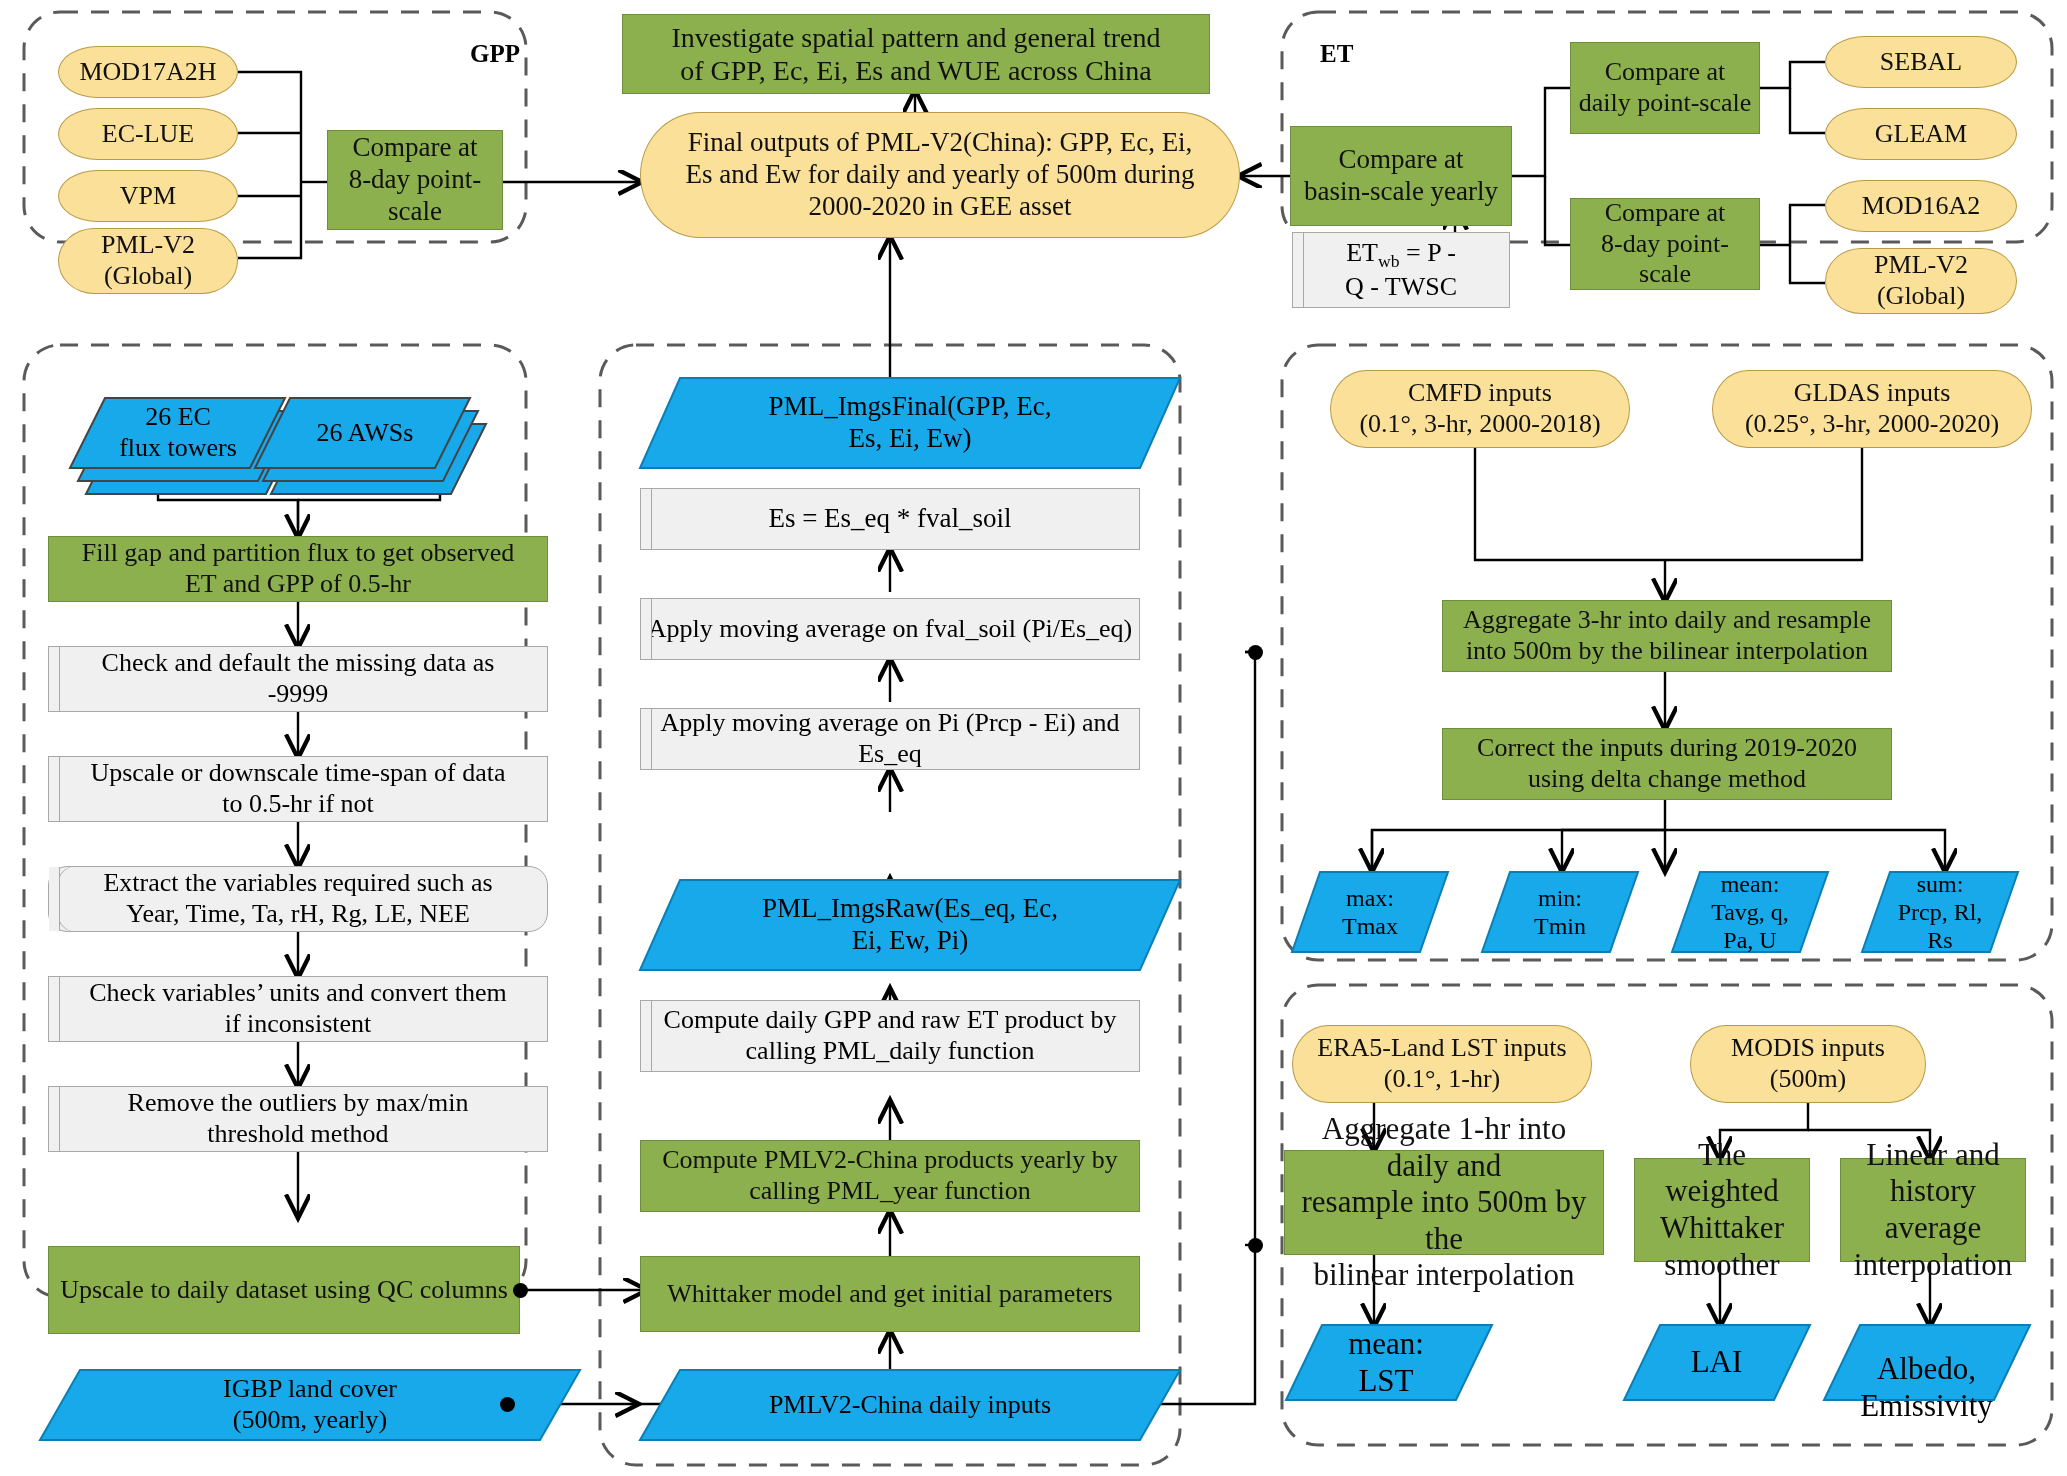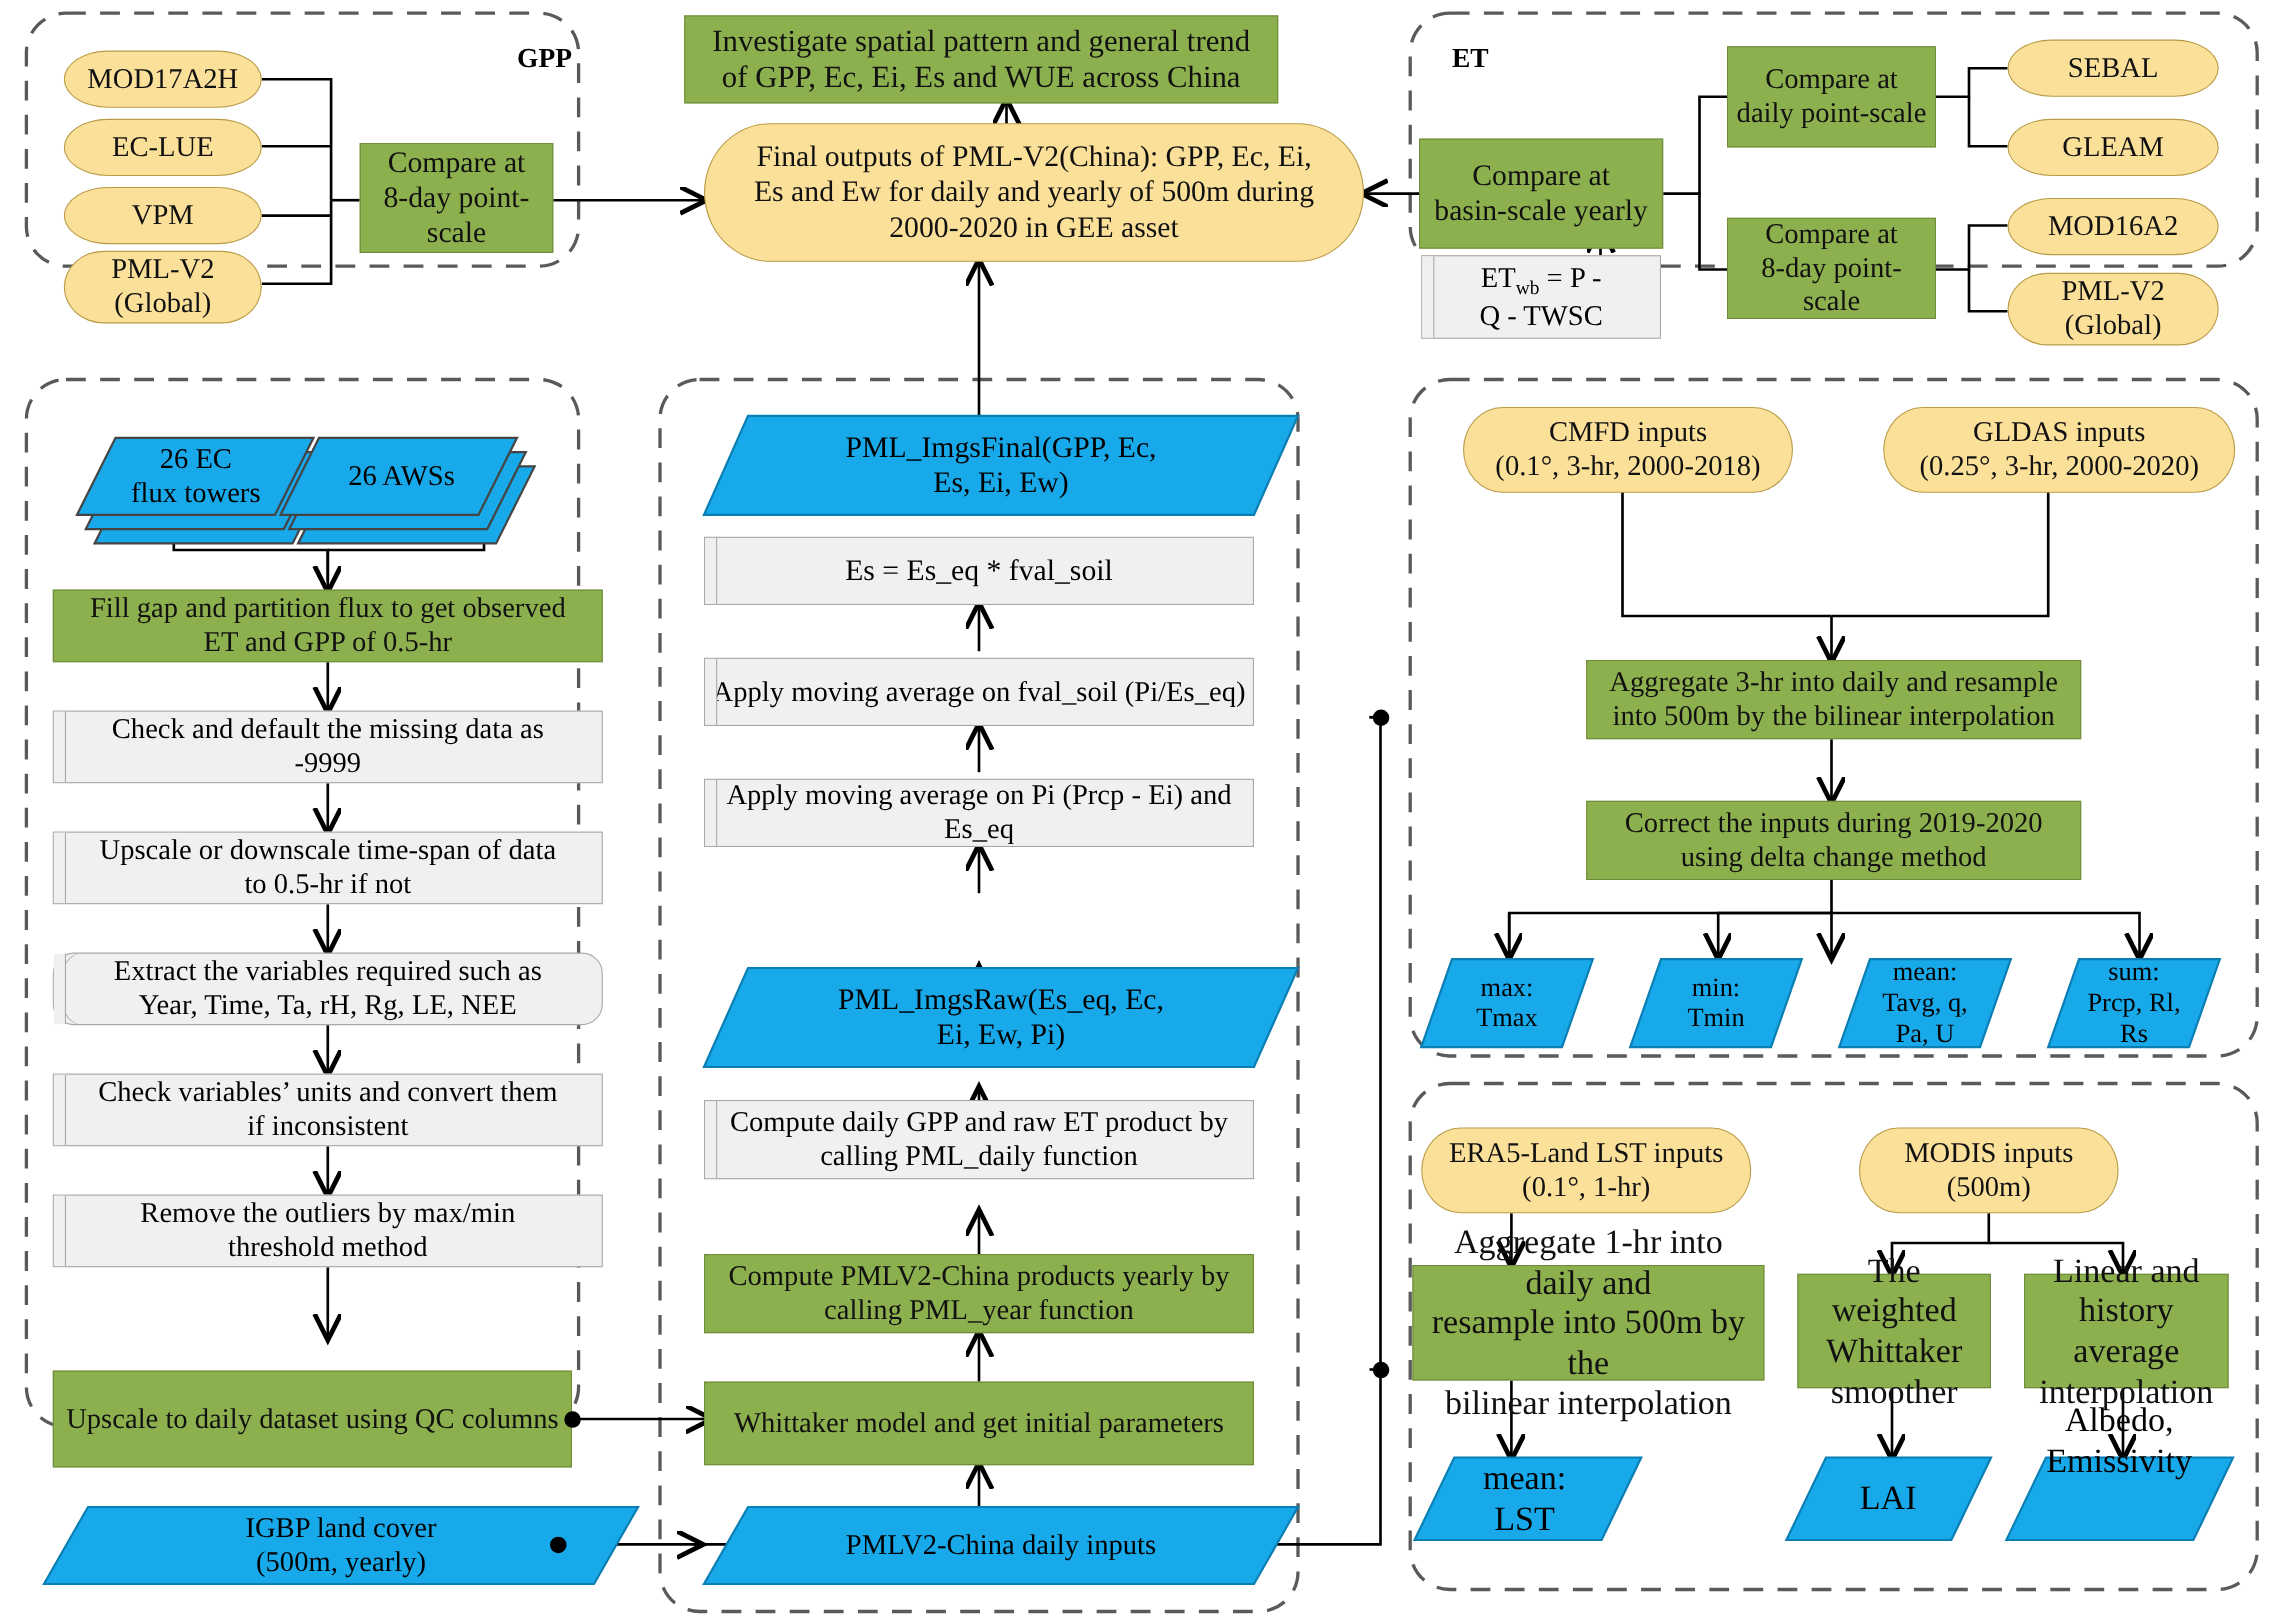--- a/index.html
+++ b/index.html
@@ -138,21 +138,21 @@
   <div class="node cyl f26" style="left:58px;top:228px;width:180px;height:66px;border-radius:36px/50%;">
     <span class="txt">PML-V2
 (Global)</span>
     </div>
 
   <div class="node proc-green f27" style="left:327px;top:130px;width:176px;height:100px;">
     <span class="txt">Compare at
 8-day point-scale</span>
     </div>
 
-  <div class="node proc-green f28" style="left:622px;top:14px;width:540px;height:80px;">
+  <div class="node proc-green f28" style="left:622px;top:14px;width:588px;height:80px;">
     <span class="txt">Investigate spatial pattern and general trend
 of GPP, Ec, Ei, Es and WUE across China</span>
     </div>
 
   <div class="node cyl f27" style="left:640px;top:112px;width:600px;height:126px;border-radius:60px/50%;">
     <span class="txt">Final outputs of PML-V2(China): GPP, Ec, Ei,
 Es and Ew for daily and yearly of 500m during
 2000-2020 in GEE asset</span>
     </div>
 
@@ -367,18 +367,18 @@
       <polygon points="1860,1325 2030,1325 1994,1400 1824,1400"></polygon>
     </g>
   </svg>
   <div class="node f25" style="left:1296px;top:1325px;width:180px;height:75px;">
     <span class="txt">mean:
 LST</span>
     </div>
   <div class="node f25" style="left:1634px;top:1325px;width:165px;height:75px;">
     <span class="txt">LAI</span>
     </div>
-  <div class="node f25" style="left:1834px;top:1262px;width:185px;height:96px;justify-content:center;">
+  <div class="node f25" style="left:1834px;top:1340px;width:185px;height:96px;justify-content:center;">
     <span class="txt">Albedo,
 Emissivity</span>
     </div>
 
 </div>
 
 </body></html>

